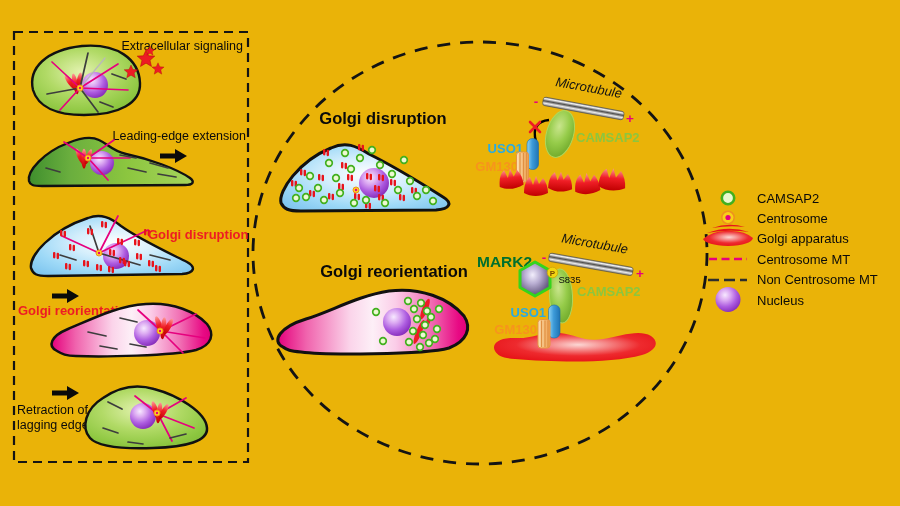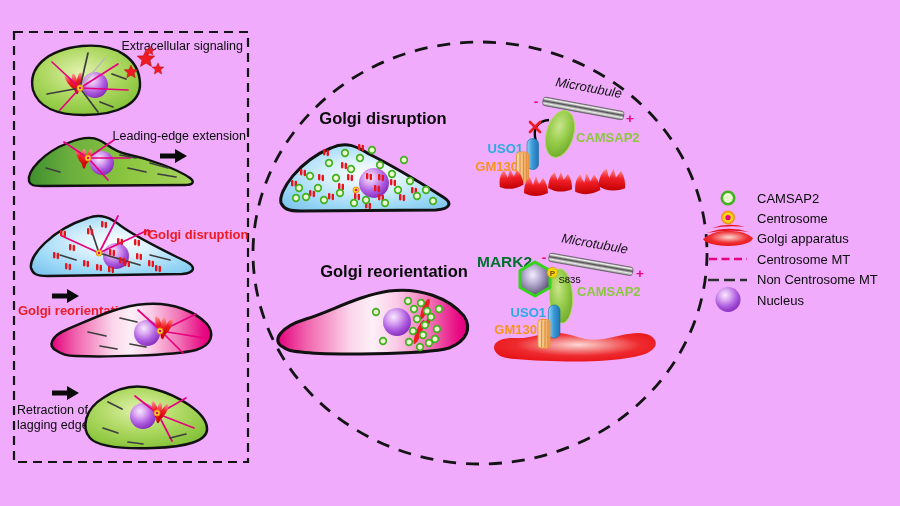--- a/index.html
+++ b/index.html
@@ -1,16 +1,16 @@
 <!DOCTYPE html>
 <html><head>
 <meta charset="utf-8">
 <style>
   html,body{margin:0;padding:0;background:#ffffff;}
-  .canvas{position:relative;width:900px;height:506px;background:#f0abfc;overflow:hidden;}
+  .canvas{position:relative;width:900px;height:506px;background:#eab308;overflow:hidden;}
   svg text{font-family:"Liberation Sans","DejaVu Sans",sans-serif;}
   .lbl{font-size:12.5px;fill:#0a0a0a;}
   .lblr{font-size:13px;font-weight:700;}
   .title{font-size:16.5px;font-weight:700;fill:#0a0a0a;}
   .mol{font-size:13px;font-weight:700;}
   .mol-lg{font-size:15.5px;font-weight:700;}
   .mt-lbl{font-size:13px;font-style:italic;fill:#141414;}
   .sm{font-size:9.5px;fill:#0a0a0a;}
   .sign{font-size:13.5px;font-weight:700;}
   .legend-t{font-size:13px;fill:#0a0a0a;}

